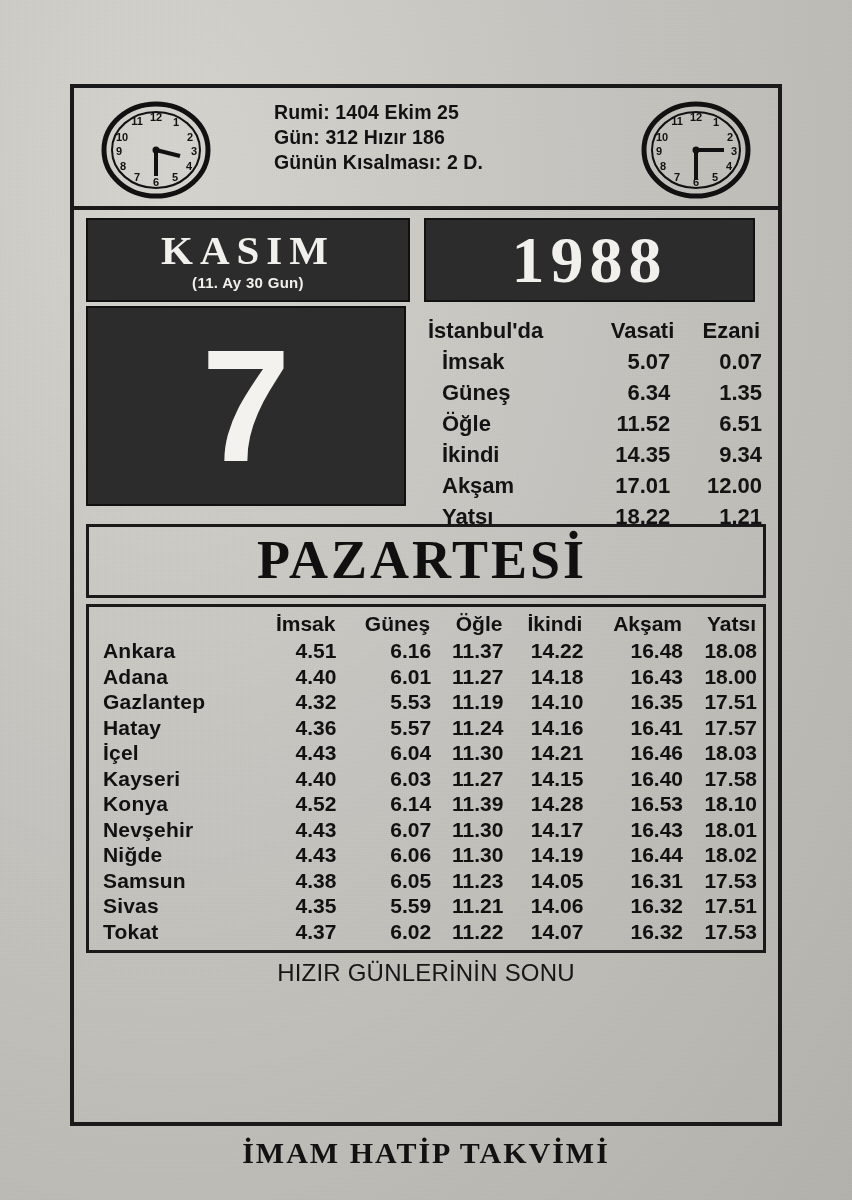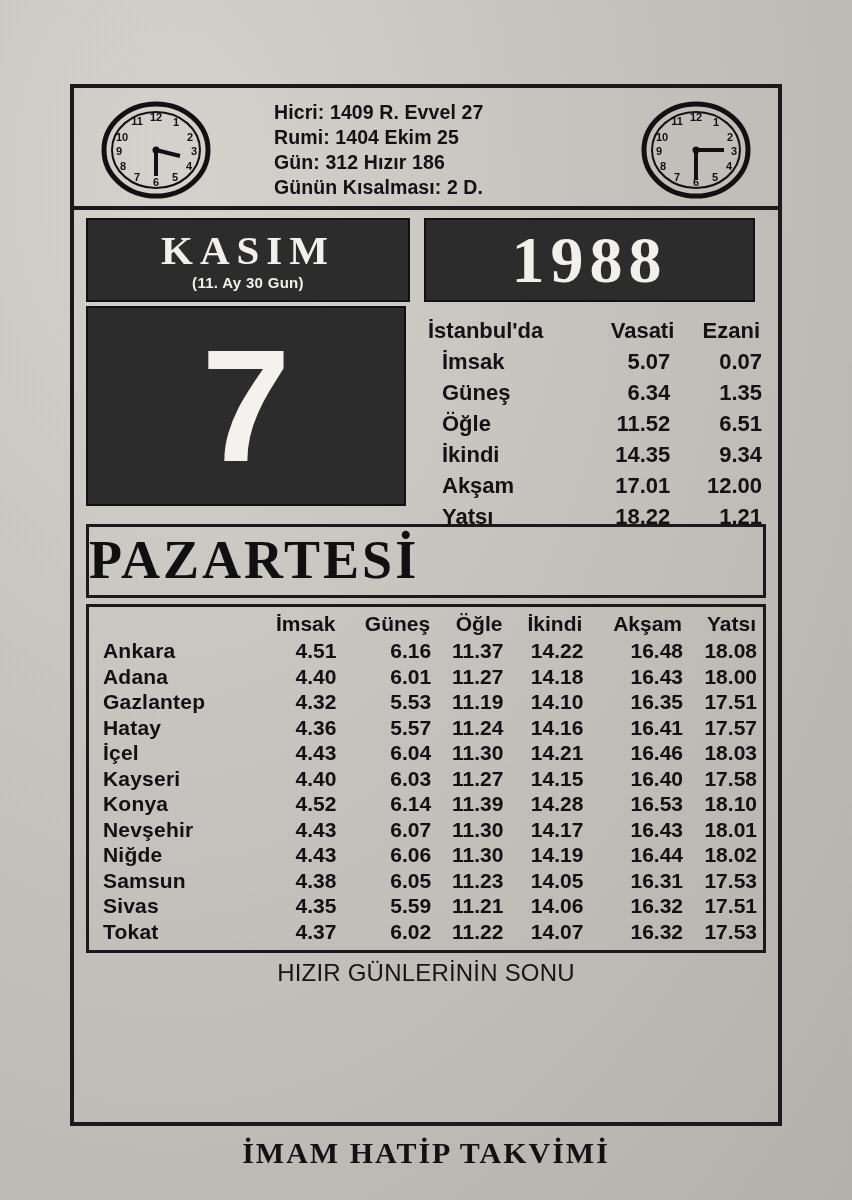--- a/index.html
+++ b/index.html
@@ -152,21 +152,21 @@
   .ist-table th.h-city { text-align: left; padding-left: 8px; font-size: 22px;}
   .ist-table th.h-col  { text-align: right; padding-right: 6px; }
   .ist-table td.c-name { text-align: left; padding-left: 22px; }
   .ist-table td.c-val  { text-align: right; padding-right: 10px; }
   .ist-table td.c-val2 { text-align: right; padding-right: 4px; }
 
   
   .weekday {
     margin: 4px 12px 0 12px;
     border: 3px solid #1a1a1a;
-    text-align: left;
+    text-align: center;
     font-family: "Liberation Serif", serif;
     font-weight: bold;
     font-size: 54px;
     letter-spacing: 3px;
     color: #101010;
     line-height: 62px;
     padding: 2px 8px 4px 0;
   }
 
   
@@ -279,21 +279,20 @@
         <text x="19" y="55">9</text>
         <text x="22" y="41">10</text>
         <text x="37" y="25">11</text>
       </g>
       <line x1="56" y1="50" x2="56" y2="80" stroke="#111" stroke-width="4"></line>
       <line x1="56" y1="50" x2="84" y2="50" stroke="#111" stroke-width="4"></line>
       <circle cx="56" cy="50" r="3.5" fill="#111"></circle>
     </svg>
 
     <div class="hicri">
-      <div>Hicri: 1409 R. Evvel 27</div>
       <div>Rumi: 1404 Ekim 25</div>
       <div>Gün: 312 Hızır 186</div>
       <div>Günün Kısalması: 2 D.</div>
     </div>
   </div>
 
   <div class="monthrow">
     <div class="monthbox">
       <div class="monthname">KASIM</div>
       <div class="monthsub">(11. Ay 30 Gun)</div>

